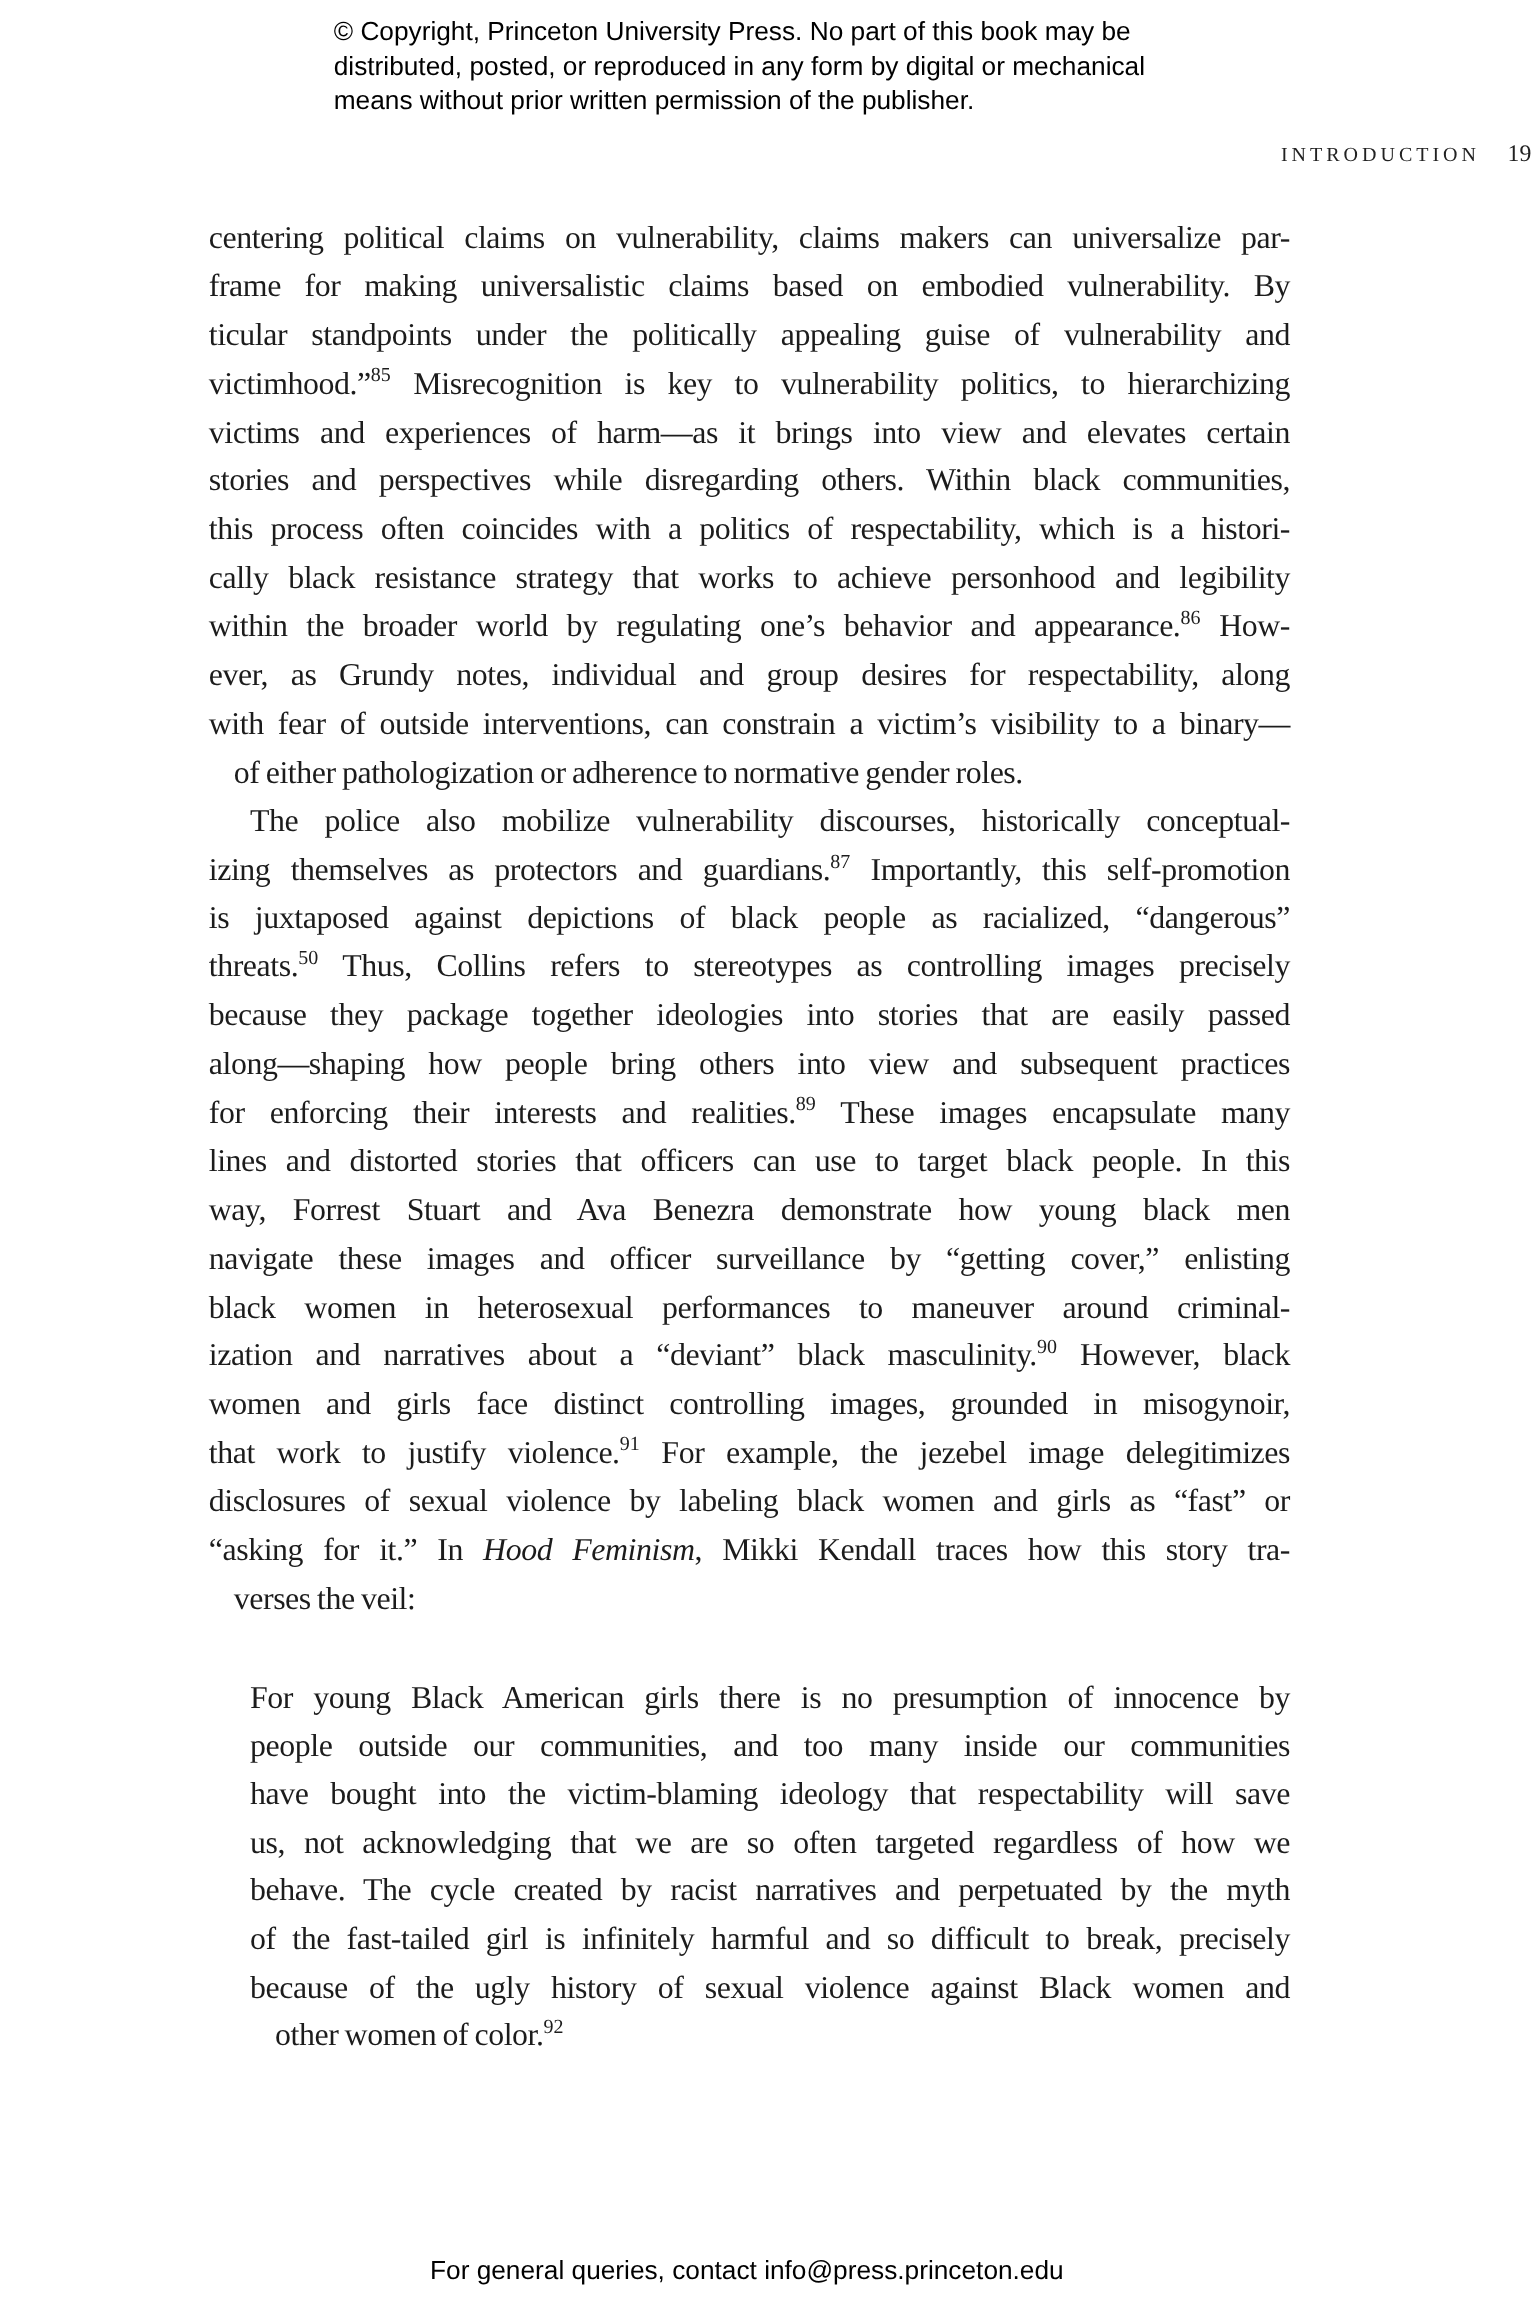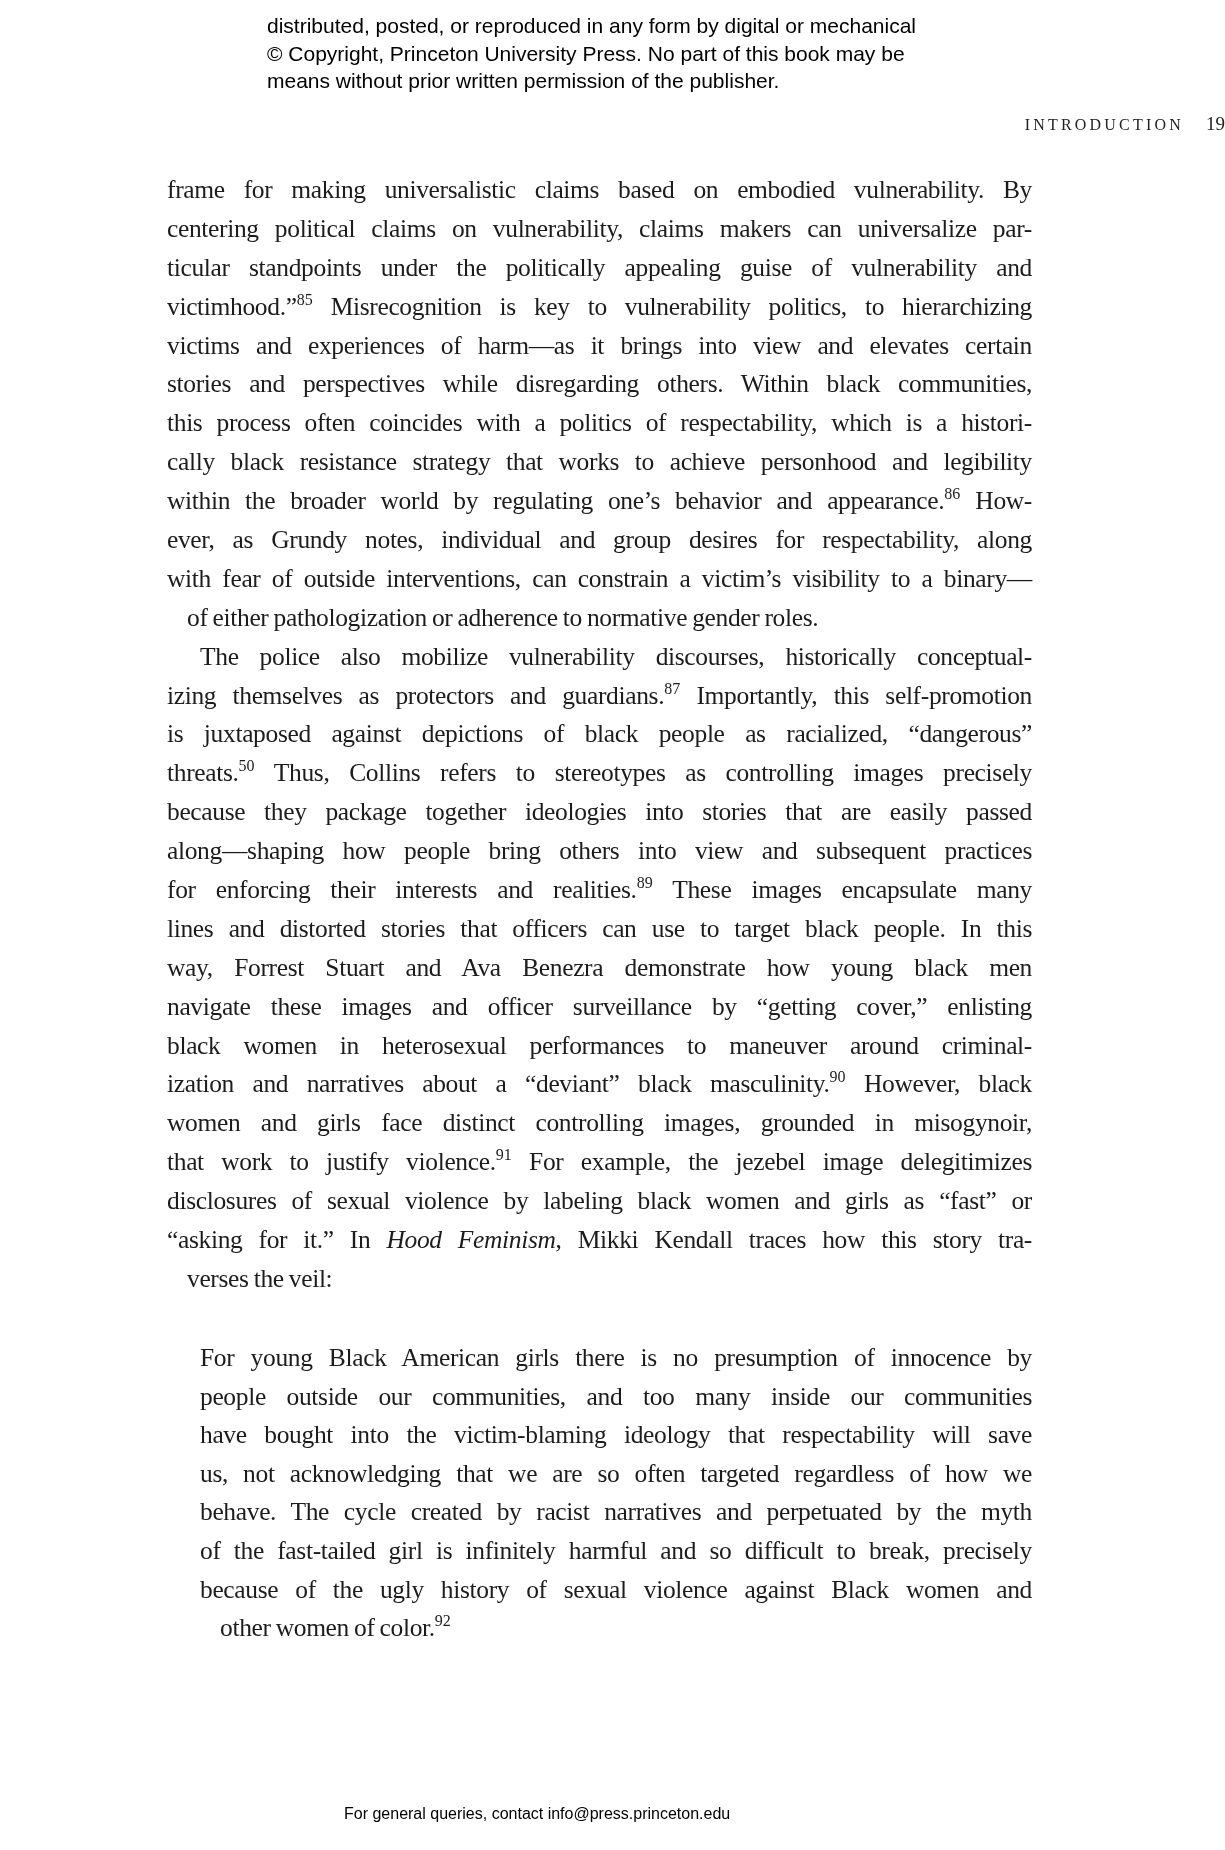--- a/index.html
+++ b/index.html
@@ -27,41 +27,41 @@
   .line.last { text-align-last: left; margin-left: 20px; }
   .line.indent { padding-left: 33px; }
   sup { font-size: 16px; line-height: 0; vertical-align: 10px; letter-spacing: 0; }
   .quote {
     position: absolute; left: 200px; top: 1339px; width: 832px;
     font-family: "Liberation Serif", serif; font-size: 25.5px; color: #1c1c1c;
   }
   .quote .line { height: 38.6px; line-height: 38.6px; }
   .footer {
     position: absolute; left: 344px; top: 1805px; white-space: nowrap;
-    font-family: "Liberation Sans", sans-serif; font-size: 16px; color: #000; text-align: right;
+    font-family: "Liberation Sans", sans-serif; font-size: 21px; color: #000; text-align: right;
   }
   em { }
 </style>
 </head>
 <body>
 
 <div class="copyright">
+  <div>© Copyright, Princeton University Press. No part of this book may be</div>
   <div>distributed, posted, or reproduced in any form by digital or mechanical</div>
-  <div>© Copyright, Princeton University Press. No part of this book may be</div>
   <div>means without prior written permission of the publisher.</div>
 </div>
 
 <div class="running-head">
   <span class="rh-title">Introduction</span><span class="rh-page">19</span>
 </div>
 
 <div class="body-text">
   <div>
+    <span class="line">centering political claims on vulnerability, claims makers can universalize par-</span>
     <span class="line">frame for making universalistic claims based on embodied vulnerability. By</span>
-    <span class="line">centering political claims on vulnerability, claims makers can universalize par-</span>
     <span class="line">ticular standpoints under the politically appealing guise of vulnerability and</span>
     <span class="line"><span>victimhood.”</span><sup>85</sup><span> Misrecognition is key to vulnerability politics, to hierarchizing</span></span>
     <span class="line">victims and experiences of harm—as it brings into view and elevates certain</span>
     <span class="line">stories and perspectives while disregarding others. Within black communities,</span>
     <span class="line">this process often coincides with a politics of respectability, which is a histori-</span>
     <span class="line">cally black resistance strategy that works to achieve personhood and legibility</span>
     <span class="line"><span>within the broader world by regulating one’s behavior and appearance.</span><sup>86</sup><span> How-</span></span>
     <span class="line">ever, as Grundy notes, individual and group desires for respectability, along</span>
     <span class="line">with fear of outside interventions, can constrain a victim’s visibility to a binary—</span>
     <span class="line last">of either pathologization or adherence to normative gender roles.</span>

